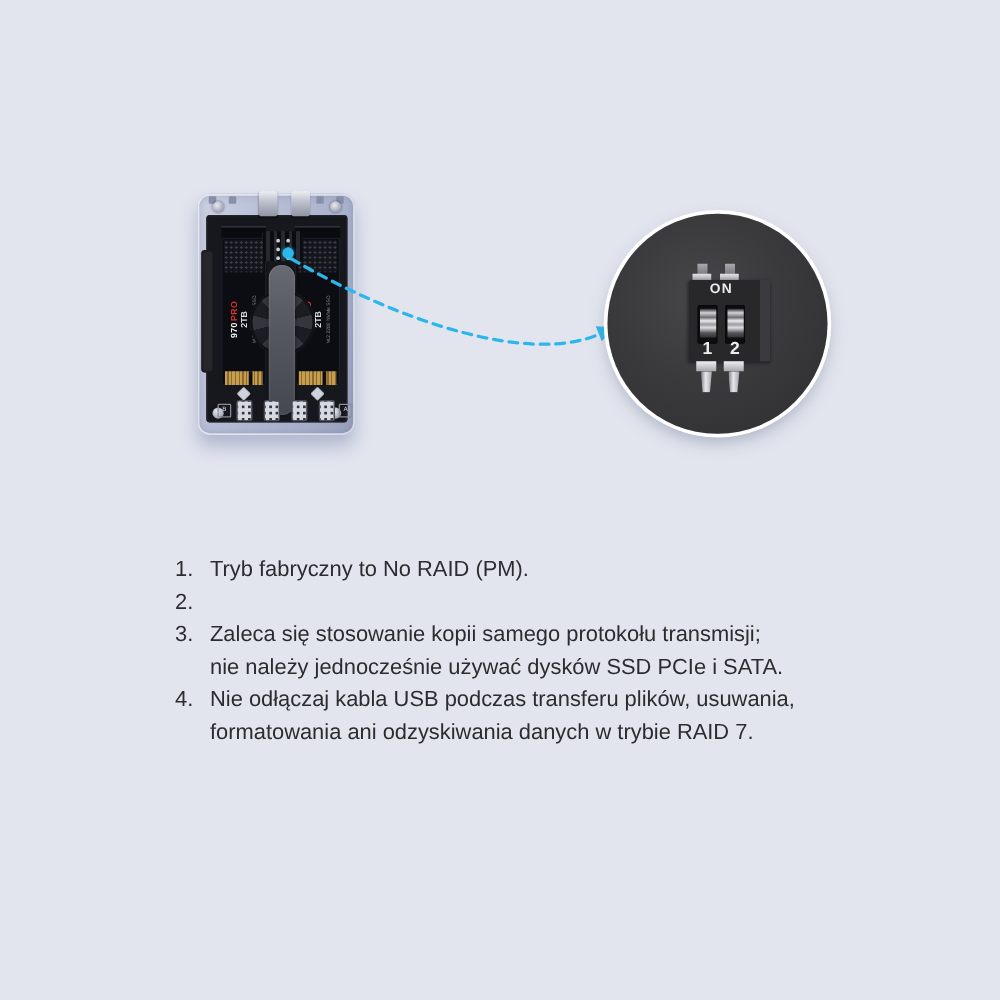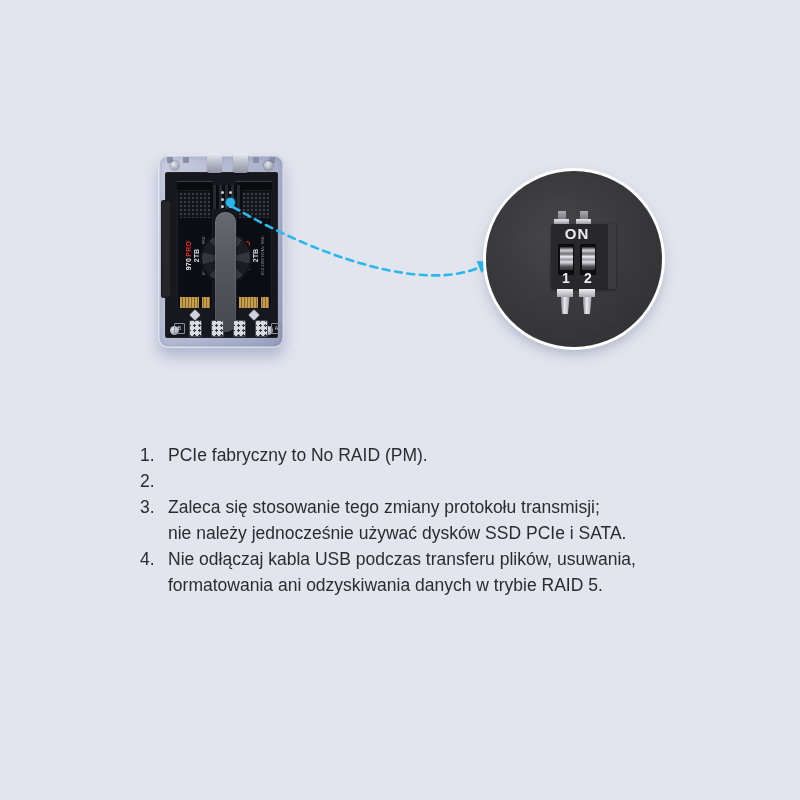--- a/index.html
+++ b/index.html
@@ -92,21 +92,21 @@
   }
   .dip{position:absolute;left:64px;top:40px;width:68px;height:110px;}
   .pincap{position:absolute;top:0;width:8px;height:9px;background:linear-gradient(180deg,#a9a9af,#77777d);}
   .pc1{left:8px;} .pc2{left:30px;}
   .pinbase{position:absolute;top:8px;width:15px;height:6px;background:linear-gradient(180deg,#e3e3e8,#9a9aa1);}
   .pb1{left:4px;} .pb2{left:26px;}
   .dipbody{position:absolute;left:1px;top:13px;width:65px;height:65px;border-radius:2px;
     background:linear-gradient(90deg,#28282b 0 88%,#3b3b3f 88% 100%);
     box-shadow:0 1px 3px rgba(0,0,0,.5);}
   .onlabel{position:absolute;left:0;top:1px;width:52px;text-align:center;
-    color:#ededf0;font-size:15px;font-weight:600;letter-spacing:1px;}
+    color:#ededf0;font-size:11px;font-weight:600;letter-spacing:1px;}
   .channel{position:absolute;top:20px;width:16px;height:31px;border-radius:2px;background:#0e0e10;
     box-shadow:inset 0 0 2px #000;}
   .ch1{left:7px;} .ch2{left:29px;}
   .knob{position:absolute;left:1.5px;right:1.5px;top:3px;height:23px;border-radius:1px;
     background:linear-gradient(180deg,#2a2a2c 0%,#d2d2d7 14%,#6e6e74 30%,#ececf0 42%,#9b9ba2 54%,#dcdce1 66%,#55555a 84%,#323235 100%);}
   .dipnum{position:absolute;top:46px;width:16px;text-align:center;color:#ededf0;font-size:14px;font-weight:600;}
   .n1{left:7px;} .n2{left:29px;}
   .flange{position:absolute;top:78px;width:16px;height:8px;background:linear-gradient(180deg,#efeff3,#a7a7ae);}
   .f1{left:7px;} .f2{left:29px;}
   .stem{position:absolute;top:86px;width:9px;height:17px;
@@ -224,31 +224,31 @@
       <div class="flange f2"></div>
       <div class="stem st1"></div>
       <div class="stem st2"></div>
     </div>
   </div>
 
   <div class="info">
     <div class="list">
       <div class="item">
         <span class="num">1.</span>
-        <span class="txt">PCIe fabryczny to No RAID (PM).</span>
+        <span class="txt">Tryb fabryczny to No RAID (PM).</span>
       </div>
       <div class="item">
         <span class="num">2.</span>
       </div>
       <div class="item">
         <span class="num">3.</span>
-        <span class="txt">Zaleca się stosowanie tego zmiany protokołu transmisji;
+        <span class="txt">Zaleca się stosowanie kopii samego protokołu transmisji;
 nie należy jednocześnie używać dysków SSD PCIe i SATA.</span>
       </div>
       <div class="item">
         <span class="num">4.</span>
         <span class="txt">Nie odłączaj kabla USB podczas transferu plików, usuwania,
-formatowania ani odzyskiwania danych w trybie RAID 5.</span>
+formatowania ani odzyskiwania danych w trybie RAID 7.</span>
       </div>
     </div>
   </div>
 
 </div>
 
 </body></html>

